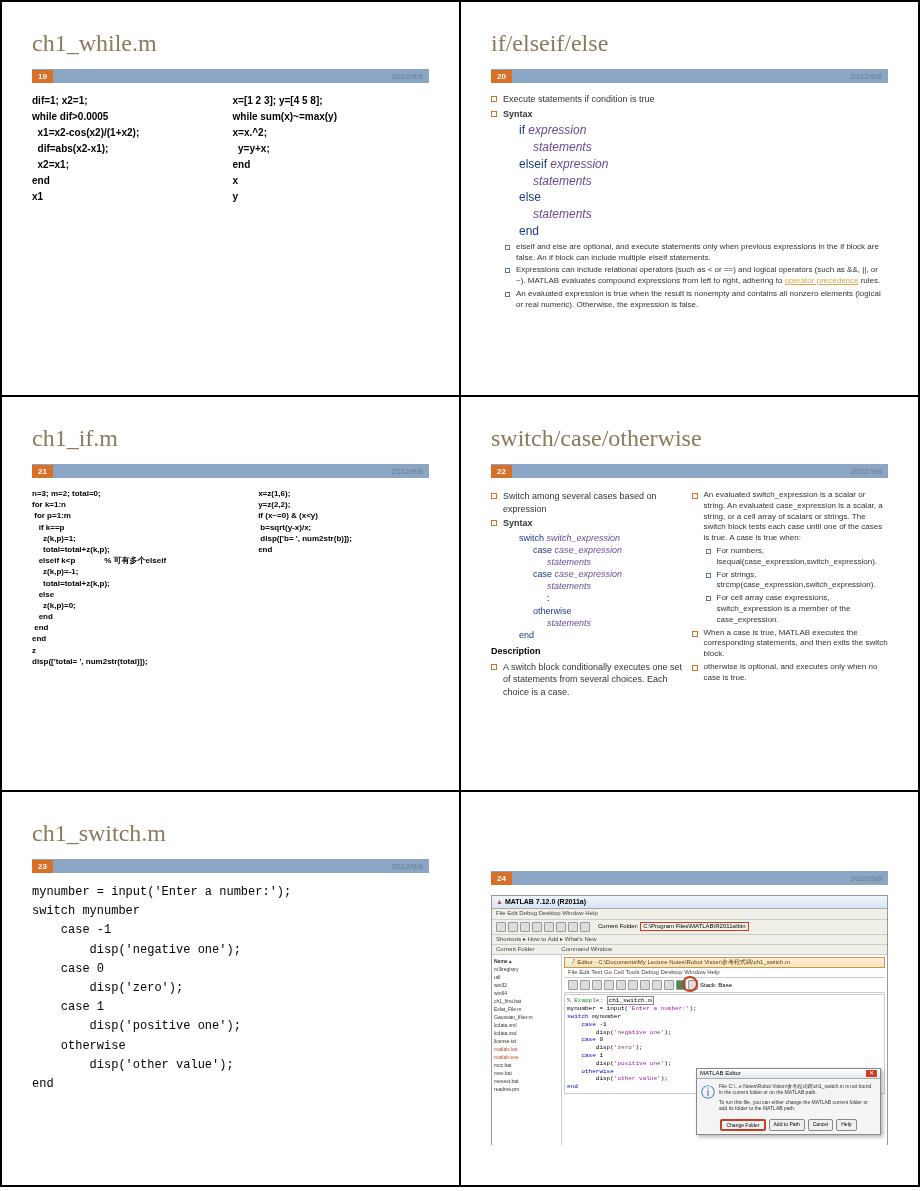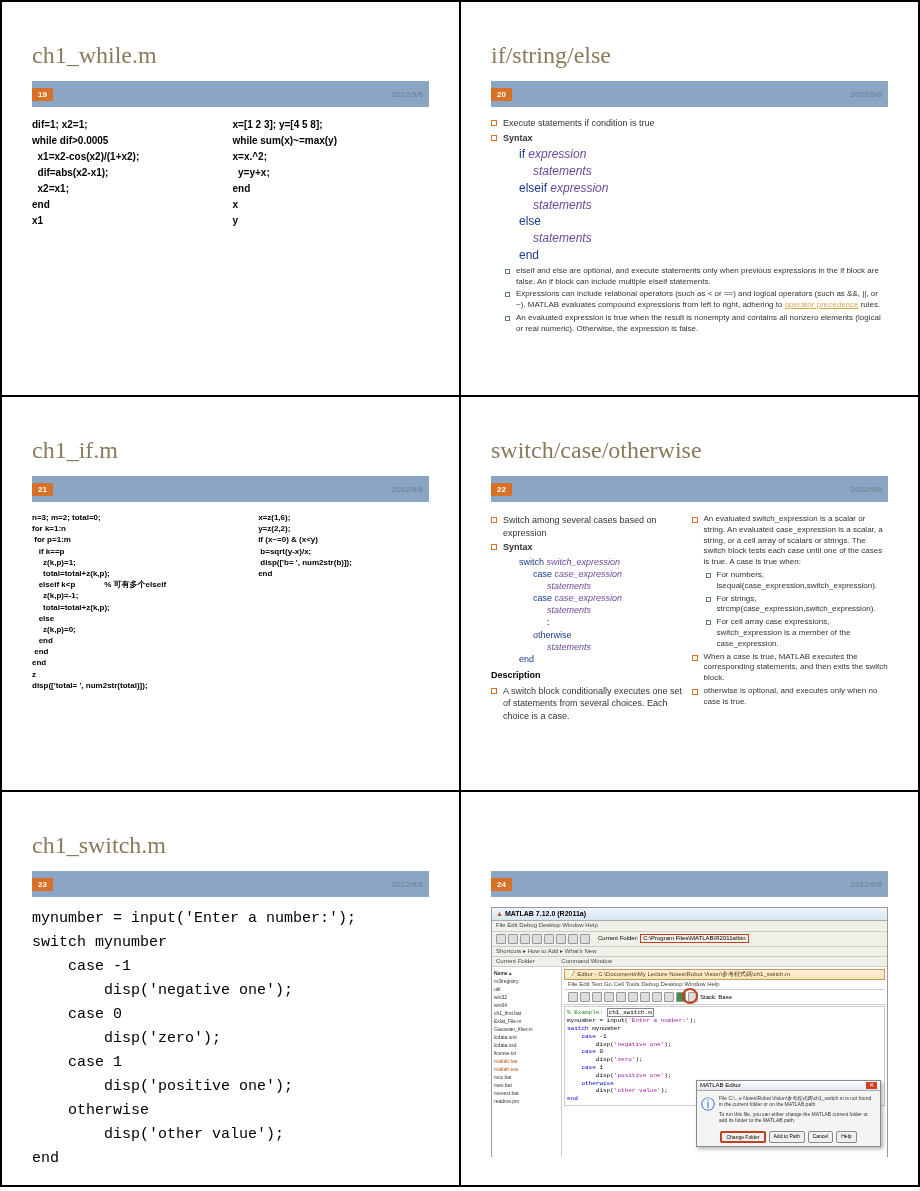--- a/index.html
+++ b/index.html
@@ -1,39 +1,39 @@
 <!DOCTYPE html>
 <html><head>
 <meta charset="utf-8">
 <style>
   * { margin: 0; padding: 0; box-sizing: border-box; }
   body { font-family: Arial, sans-serif; background: #fff; width: 920px; }
   .grid { display: grid; grid-template-columns: 1fr 1fr; grid-template-rows: repeat(3, 395px); border: 1px solid #000; }
   .slide { border: 1px solid #000; padding: 18px 30px; position: relative; overflow: hidden; background: #fff; }
-  .slide-title { font-family: Georgia, 'Times New Roman', serif; font-size: 24px; color: #8a7a5c; font-weight: normal; margin-bottom: 12px; margin-top: 22px; }
-  .header-bar { display: flex; align-items: center; height: 26px; background: #8aa6c4; margin-bottom: 10px; position: relative; }
+  .slide-title { font-family: Georgia, 'Times New Roman', serif; font-size: 24px; color: #8a7a5c; font-weight: normal; margin-bottom: 12px; margin-top: 10px; }
+  .header-bar { display: flex; align-items: center; height: 14px; background: #8aa6c4; margin-bottom: 10px; position: relative; }
   .page-badge { background: #d87028; color: #fff; font-size: 8px; padding: 2px 6px; font-weight: bold; }
   .date-text { position: absolute; right: 6px; font-size: 8px; color: #6a7a8a; }
   .content { font-size: 10px; line-height: 1.5; }
   .two-col { display: flex; gap: 4px; }
   .col { flex: 1; }
   .code { font-family: Arial, sans-serif; font-size: 10px; line-height: 1.6; font-weight: bold; }
   .code-sm { font-family: Arial, sans-serif; font-size: 8px; line-height: 1.4; font-weight: bold; }
   .bullet { display: flex; align-items: flex-start; gap: 6px; margin: 2px 0; }
   .bullet-sq { width: 6px; height: 6px; border: 1px solid #d87028; flex-shrink: 0; margin-top: 3px; }
   .bullet-sq-sm { width: 5px; height: 5px; border: 1px solid #5a7aa0; flex-shrink: 0; margin-top: 3px; }
   .bullet-text { font-size: 9px; line-height: 1.4; color: #333; }
   .bullet-text-sm { font-size: 8px; line-height: 1.35; color: #333; }
   .syntax-kw { color: #1a3a8a; }
   .syntax-it { color: #6a4a9a; font-style: italic; }
   .link-u { color: #d8a848; text-decoration: underline; }
   .indent1 { padding-left: 14px; }
   .indent2 { padding-left: 28px; }
   .code-line { white-space: pre; }
-  .mono-switch { font-family: 'Courier New', monospace; font-size: 15px; line-height: 1.6; }
+  .mono-switch { font-family: 'Courier New', monospace; font-size: 12px; line-height: 1.6; }
   
   
   .matlab-mock { background:#f0f0e8; border:1px solid #999; font-size:6px; line-height:1.2; position:relative; height:250px; margin-top:4px;}
   .mm-title { background: linear-gradient(#eef4fa,#d8e6f4); padding:2px 4px; font-weight:bold; border-bottom:1px solid #aaa; font-size:7px;}
   .mm-menu { padding:1px 4px; color:#444; font-size:6px; border-bottom:1px solid #ccc;}
   .mm-toolbar { padding:2px 4px; border-bottom:1px solid #ccc; display:flex; gap:2px; align-items:center;}
   .mm-icon { width:10px; height:10px; background:#ddd; border:1px solid #999; border-radius:1px; }
   .mm-body { display:flex; height:190px; }
   .mm-side { width:70px; border-right:1px solid #ccc; background:#fff; padding:2px; overflow:hidden;}
   .mm-side-item { font-size:5px; color:#333; padding:1px 0; white-space:nowrap; overflow:hidden;}
@@ -80,21 +80,21 @@
         <div class="code-line">x=x.^2;</div>
         <div class="code-line">  y=y+x;</div>
         <div class="code-line">end</div>
         <div class="code-line">x</div>
         <div class="code-line">y</div>
       </div>
     </div>
   </div>
 
   <div class="slide">
-    <div class="slide-title">if/string/else</div>
+    <div class="slide-title">if/elseif/else</div>
     <div class="header-bar">
       <span class="page-badge">20</span>
       <span class="date-text">2012/9/6</span>
     </div>
     <div class="content">
       <div class="bullet">
           <span class="bullet-sq"></span>
           <span class="bullet-text">Execute statements if condition is true</span>
         </div>
       <div class="bullet">

